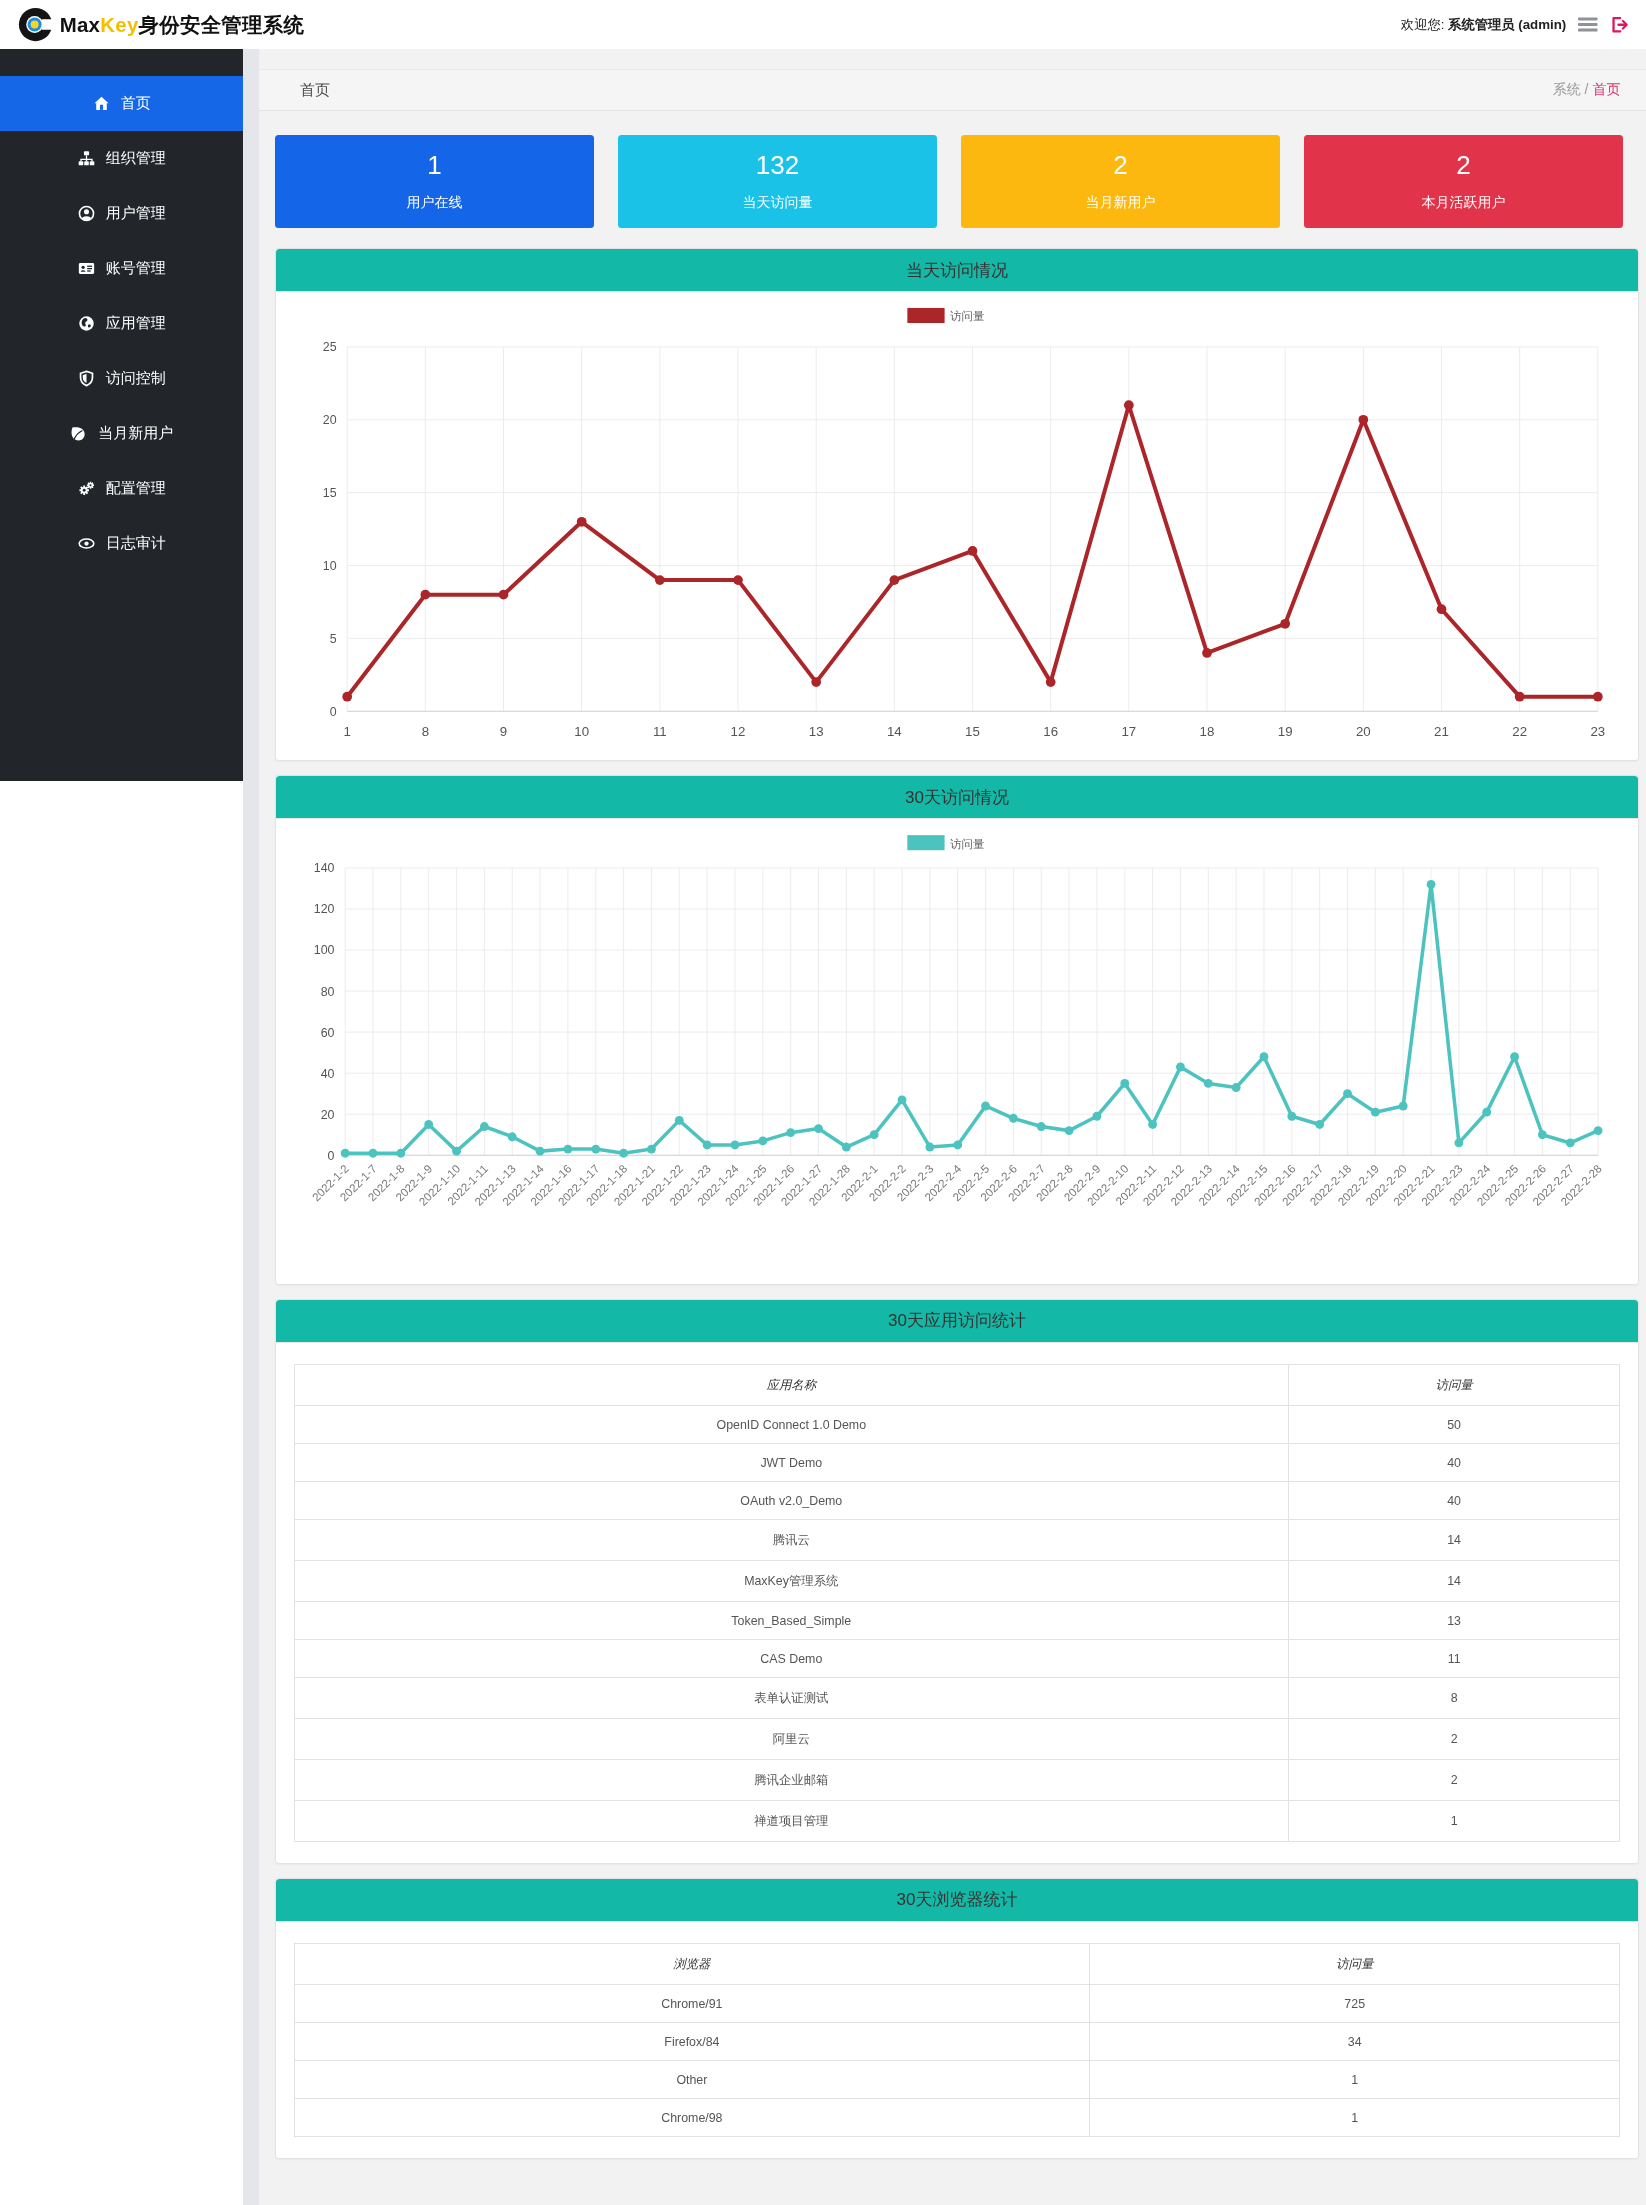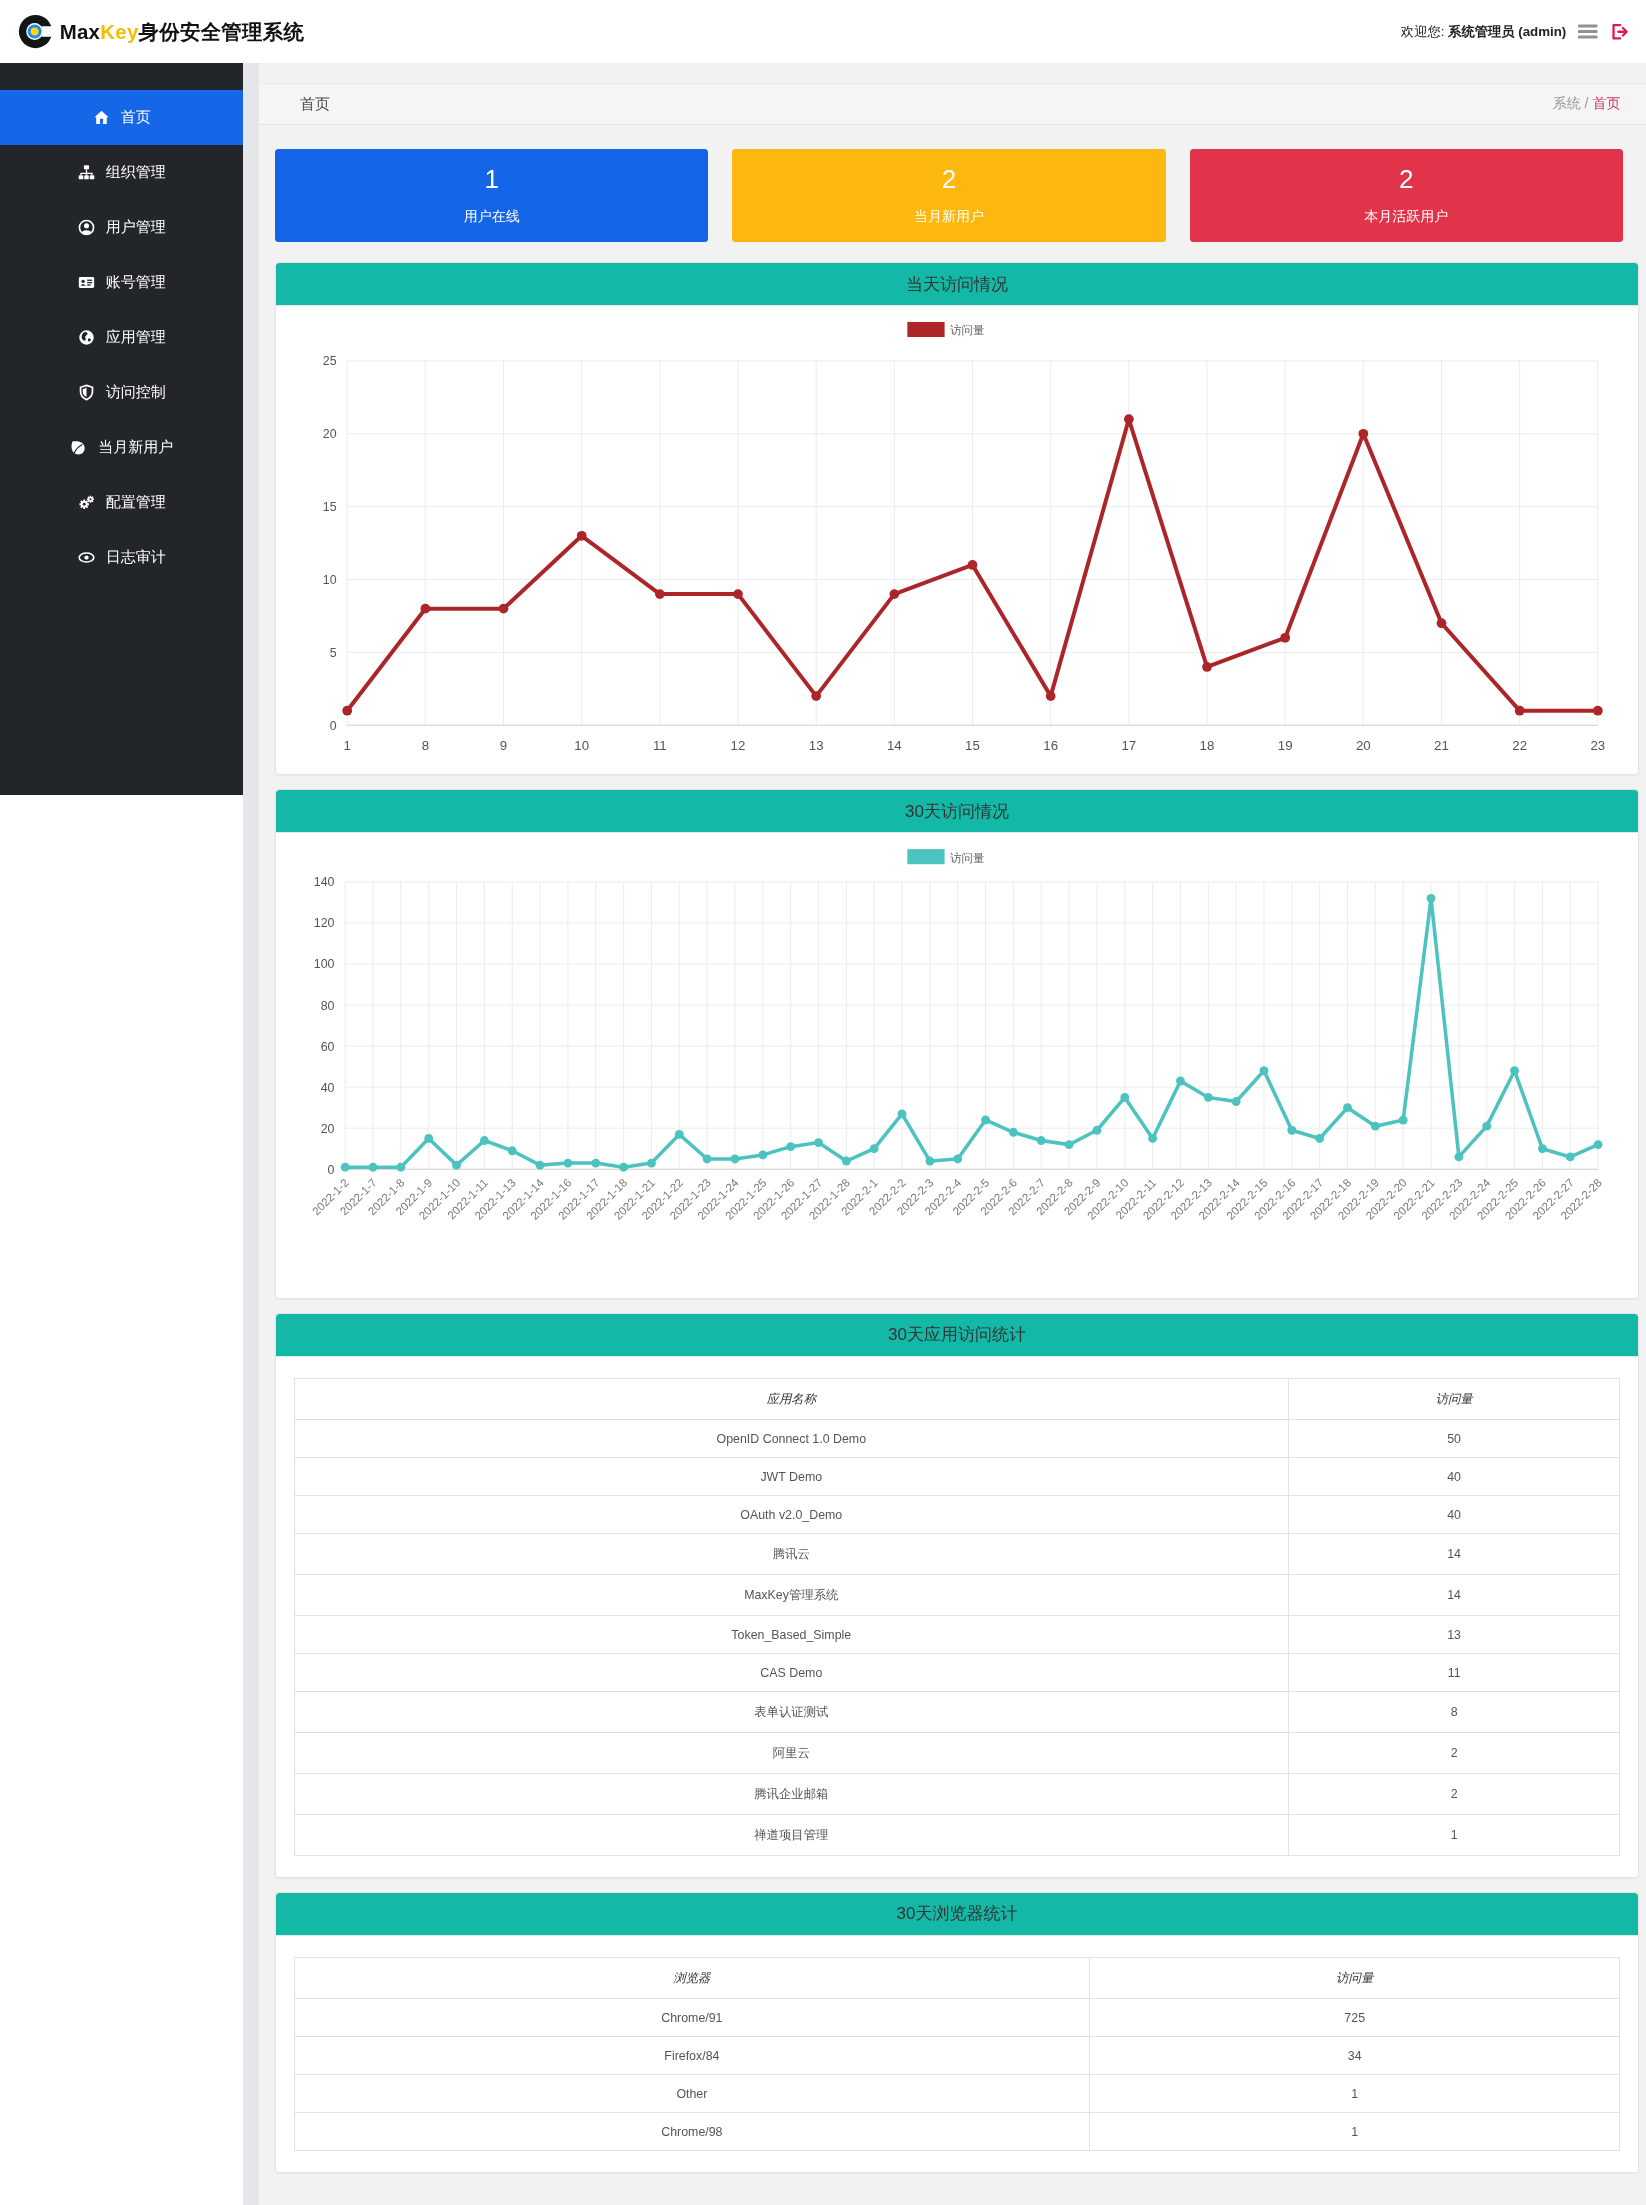--- a/index.html
+++ b/index.html
@@ -1,18 +1,18 @@
 <!DOCTYPE html>
 <html style="font-size:14px"><head>
 <meta charset="utf-8">
 <style>
   html,body{margin:0;padding:0;}
   body{width:1647px;background:#f1f2f1;font-family:"Liberation Sans","DejaVu Sans",sans-serif;color:#333;}
   
-  .app-header{height:63px;background:#fff;display:flex;align-items:center;padding:0 17.7px;box-sizing:border-box;}
+  .app-header{height:49px;background:#fff;display:flex;align-items:center;padding:0 17.7px;box-sizing:border-box;}
   .logo{width:35px;height:35px;margin-right:7px;flex:none;}
   .brand{font-size:20.4px;font-weight:bold;color:#111;letter-spacing:0.3px;white-space:nowrap;}
   .brand .key{color:#f6be00;}
   .header-right{margin-left:auto;display:flex;align-items:center;gap:12px;}
   .welcome{font-size:13.3px;color:#222;}
   .welcome b{font-weight:bold;}
   .hd-icon{display:inline-flex;align-items:center;cursor:pointer;}
   
   .layout{display:flex;align-items:stretch;min-height:2157px;}
   .sidebar{width:243px;flex:none;background:#fff;}
@@ -190,20 +190,24 @@
 
     <div class="breadcrumb-bar">
       <span class="pg-title">首页</span>
       <span class="crumbs"><span>系统</span><span> / </span><span class="cur">首页</span></span>
     </div>
 
     <div class="cards" id="cards">
         <div class="card" style="background: rgb(21, 101, 232);">
           <div class="v">1</div>
           <div class="l">用户在线</div>
+        </div>
+        <div class="card" style="background: rgb(26, 194, 232);">
+          <div class="v">132</div>
+          <div class="l">当天访问量</div>
         </div>
         <div class="card" style="background: rgb(252, 184, 14);">
           <div class="v">2</div>
           <div class="l">当月新用户</div>
         </div>
         <div class="card" style="background: rgb(225, 51, 74);">
           <div class="v">2</div>
           <div class="l">本月活跃用户</div>
         </div>
       </div>

